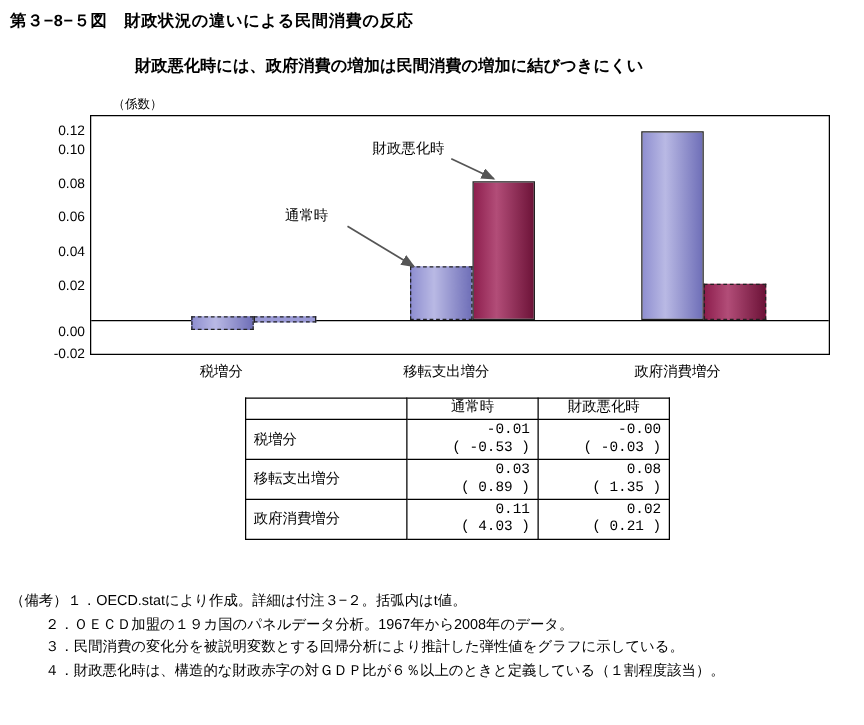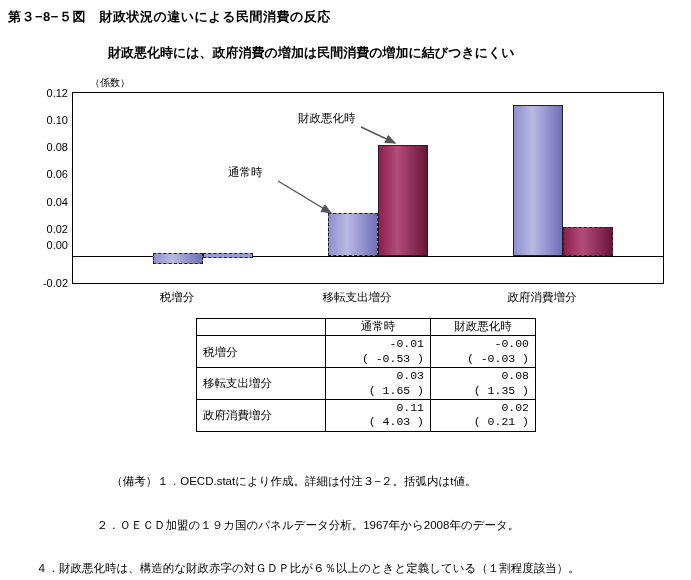--- a/index.html
+++ b/index.html
@@ -79,43 +79,43 @@
   }
   .numcell{text-align:right;width:92px;white-space:nowrap;}
   .numcell .v{display:block;}
   .numcell .t{display:block;}
 
   
   .notes{
     position:absolute;left:8px;top:472px;
     font-size:11.5px;line-height:1.62;
   }
-  .notes .line{white-space:nowrap;text-align:center;}
-  .notes .ind{padding-left:28px;margin-top:25px;}
+  .notes .line{white-space:nowrap;}
+  .notes .ind{padding-left:28px;}
 </style>
 </head>
 <body>
 
 <div class="title">第３−8−５図　財政状況の違いによる民間消費の反応</div>
 <div class="subtitle">財政悪化時には、政府消費の増加は民間消費の増加に結びつきにくい</div>
 
 <div class="chart-wrap">
 
   <div class="unit">（係数）</div>
 
   <div class="plot">
 
     <div class="ytick" style="top:190px">-0.02</div>
-    <div class="ytick" style="top:152px">0.00</div>
+    <div class="ytick" style="top:173px">0.00</div>
     <div class="ytick" style="top:135.71px">0.02</div>
     <div class="ytick" style="top:108.57px">0.04</div>
     <div class="ytick" style="top:81.43px">0.06</div>
     <div class="ytick" style="top:54.29px">0.08</div>
     <div class="ytick" style="top:27.14px">0.10</div>
-    <div class="ytick" style="top:0px">0.12</div>
+    <div class="ytick" style="top:12px">0.12</div>
 
     <div class="zeroline" style="top:162.86px"></div>
 
     <div class="bar dashed normal-fill" style="left:80px;width:48px;height:9.5px;bottom:18.6px;"></div>
     <div class="bar dashed normal-fill" style="left:130px;width:48px;height:3px;bottom:25.1px;background:#9a9ad6;"></div>
 
     <div class="bar dashed normal-fill" style="left:255px;width:48px;height:40.7px;bottom:27.1px;"></div>
     <div class="bar solid bad-fill" style="left:305px;width:48px;height:108.6px;bottom:27.1px;"></div>
 
     <div class="bar solid normal-fill" style="left:440px;width:48px;height:149.3px;bottom:27.1px;"></div>
@@ -158,21 +158,21 @@
         </td>
         <td class="numcell">
           <span class="v">-0.00</span>
           <span class="t">( -0.03 )</span>
         </td>
       </tr>
       <tr>
         <td class="rowlabel">移転支出増分</td>
         <td class="numcell">
           <span class="v">0.03</span>
-          <span class="t">( 1.65 )</span>
+          <span class="t">( 0.89 )</span>
         </td>
         <td class="numcell">
           <span class="v">0.08</span>
           <span class="t">( 1.35 )</span>
         </td>
       </tr>
       <tr>
         <td class="rowlabel">政府消費増分</td>
         <td class="numcell">
           <span class="v">0.11</span>
@@ -183,14 +183,15 @@
           <span class="t">( 0.21 )</span>
         </td>
       </tr>
     </tbody>
   </table>
 </div>
 
 <div class="notes">
   <div class="line">（備考）１．OECD.statにより作成。詳細は付注３−２。括弧内はt値。</div>
   <div class="line ind">２．ＯＥＣＤ加盟の１９カ国のパネルデータ分析。1967年から2008年のデータ。</div>
+  <div class="line ind">３．民間消費の変化分を被説明変数とする回帰分析により推計した弾性値をグラフに示している。</div>
   <div class="line ind">４．財政悪化時は、構造的な財政赤字の対ＧＤＰ比が６％以上のときと定義している（１割程度該当）。</div>
 </div>
 
 </body></html>

